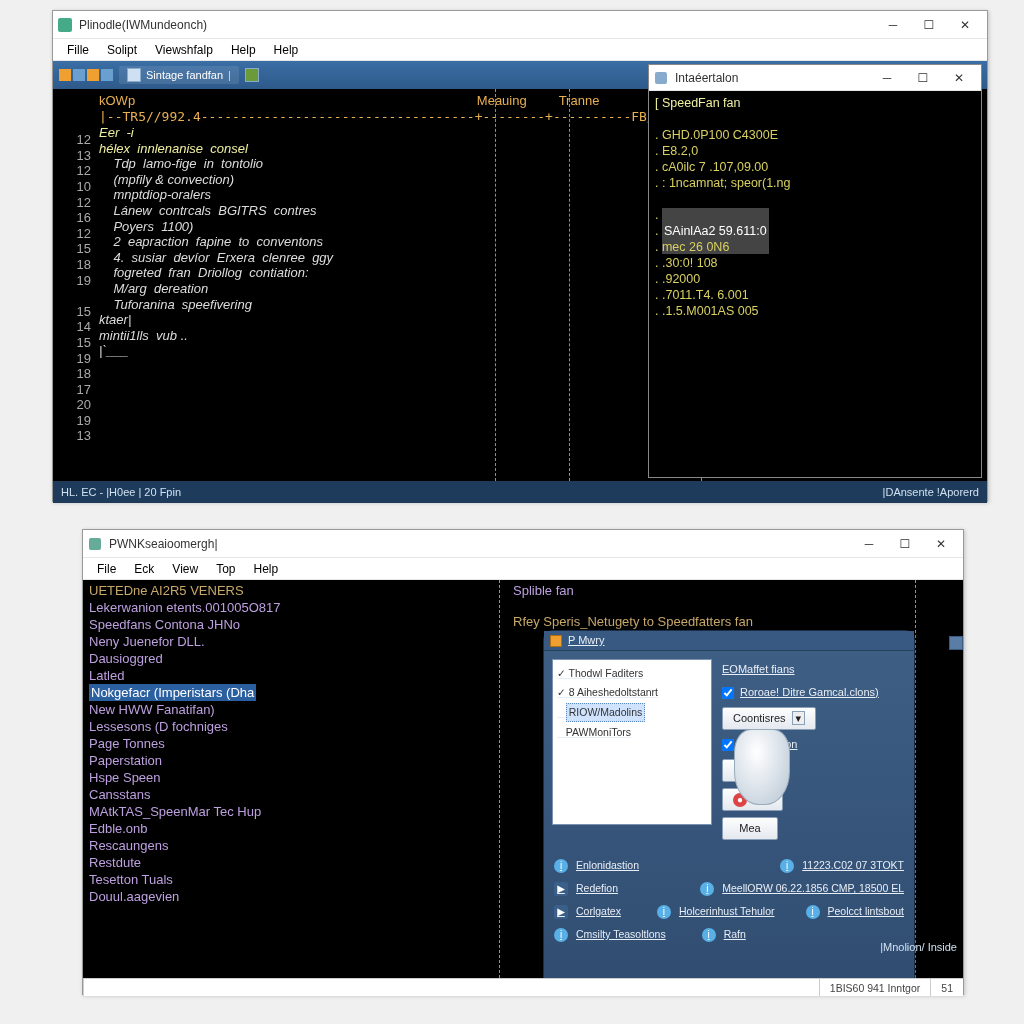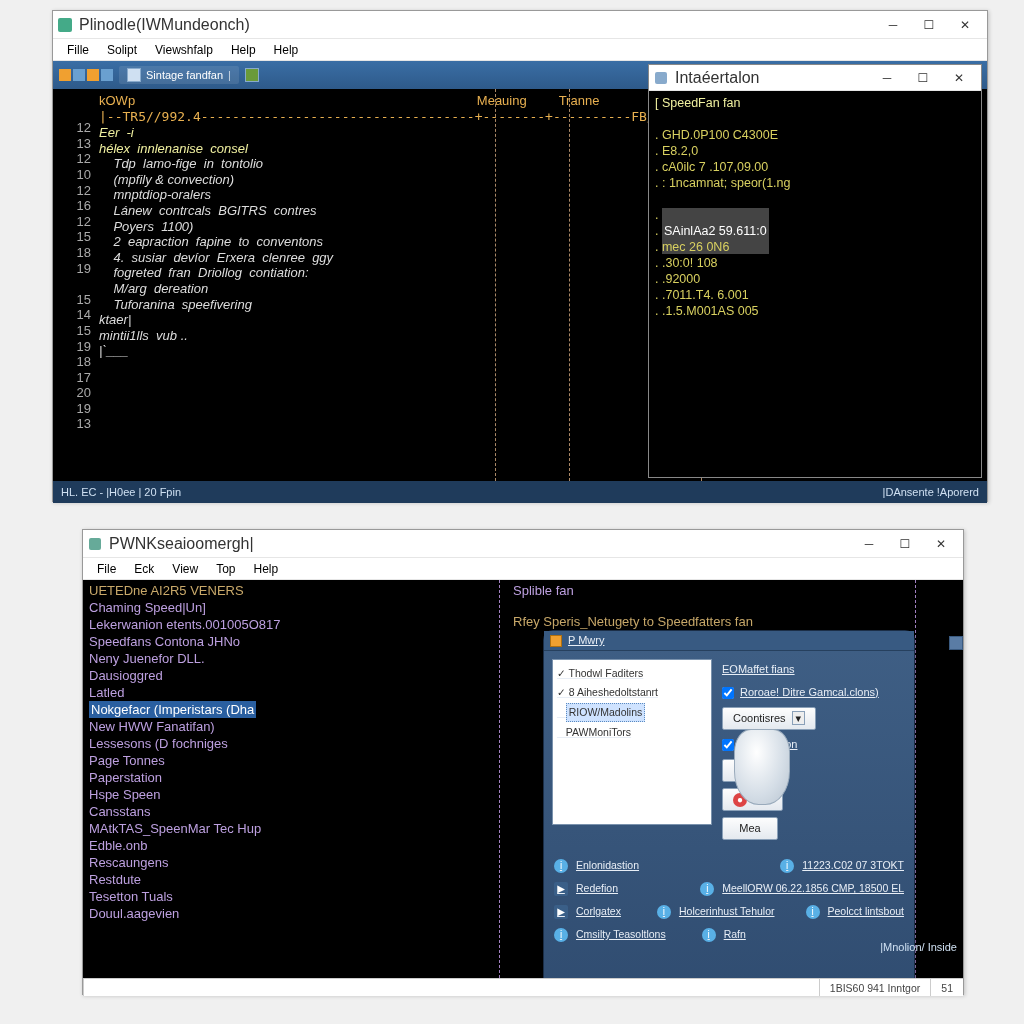--- a/index.html
+++ b/index.html
@@ -1,41 +1,41 @@
 <!DOCTYPE html>
 <html><head>
 <meta charset="utf-8">
 <style>
 * { margin: 0; padding: 0; box-sizing: border-box; font-family: "Segoe UI", Tahoma, sans-serif; }
 body { background: #f0f0f0; width: 1024px; height: 1024px; overflow: hidden; }
 
 .window { position: absolute; background: #fff; border: 1px solid #999; box-shadow: 1px 1px 4px rgba(0,0,0,.2); }
 .titlebar { display:flex; align-items:center; height:28px; background:#fff; border-bottom:1px solid #e6e6e6; padding:0 4px; }
 .titlebar .icon { width:16px; height:16px; margin-right:6px; display:inline-flex; align-items:center; justify-content:center; }
-.titlebar .title { font-size:16px; color:#333; flex:1; }
+.titlebar .title { font-size:12px; color:#333; flex:1; }
 .titlebar .winbtns { display:flex; gap:0; }
 .titlebar .winbtns div { width:36px; height:26px; display:flex; align-items:center; justify-content:center; font-size:12px; color:#333; }
 
 .menubar { display:flex; gap:2px; height:22px; align-items:center; padding:0 6px; font-size:12px; background:#fff; border-bottom:1px solid #e6e6e6; }
 .menubar div { padding:2px 8px; }
 
 .toolbar { height:28px; background:linear-gradient(#3a6ea5,#2e5a8a); display:flex; align-items:center; padding:0 6px; gap:6px; font-size:11px; color:#fff; }
 .toolbar .docicon { width:14px; height:14px; background:#cfe0f2; border:1px solid #88aacc; }
 .toolbar .tab { display:flex; align-items:center; gap:5px; background:rgba(255,255,255,.1); padding:2px 8px; border-radius:2px; }
 .toolbar .spacer { flex:1; }
 .toolbar .right-icons { display:flex; gap:6px; }
 .toolbar .right-icons span { width:16px; height:14px; background:#555; border-radius:2px; }
 .toolbar .ri1{background:#6a9a3a}.toolbar .ri2{background:#7aa84a}.toolbar .ri3{background:#c33}.toolbar .ri4{background:#7aa84a}
 
 .smallicons { display:flex; gap:2px; }
 .smallicons span { width:12px; height:12px; display:inline-block; }
 .smallicons .a{background:#f0a030}.smallicons .b{background:#6aa0d0}.smallicons .c{background:#f0a030}.smallicons .d{background:#6aa0d0}
 
 .ed-surface { position:relative; background:#000; height:392px; overflow:hidden; font-family:Consolas,Menlo,monospace; font-size:13px; line-height:15.6px; }
-.gutter { position:absolute; left:0; top:0; bottom:0; width:44px; color:#aaa; text-align:right; padding:0 6px 0 0; }
+.gutter { position:absolute; left:0; top:0; bottom:0; width:44px; color:#aaa; text-align:right; padding:12px 6px 0 0; }
 .gutter div { height:15.6px; }
 .code { position:absolute; left:46px; top:4px; right:0; white-space:pre;font-style:italic; }
 .code .kw{color:#f0f0a0}.code .txt{color:#ddd}
 .ruler { position:absolute; top:0; bottom:0; border-left:1px dashed #a86; }
 .ruler.r1{left:442px}.ruler.r2{left:516px}.ruler.r3{left:648px}
 .header-row { position:absolute; top:4px; left:46px; right:0; color:#e8b050; font-family:Consolas,monospace; font-size:13px; }
 .sep { position:absolute; left:46px; right:0; top:20px; color:#e8b050; font-family:Consolas,monospace; font-size:13px; letter-spacing:0; }
 .sidepanel { position:absolute; top:0; right:0; width:126px; color:#be9; font-size:11px; padding:150px 4px 0; }
 .sidepanel div{white-space:nowrap}
 .sidepanel .lab{color:#d0d080}.sidepanel .val{color:#e8e8e8}
@@ -226,21 +226,20 @@
     <div>Top</div>
     <div>Help</div>
   </div>
 
   <div class="surf2">
     <div class="vline"></div>
     <div class="vline v2"></div>
 
     <div class="col-l" id="col2l">
         <div class="h">UETEDne  AI2R5  VENERS</div>
-        <div class="p">Chaming  Speed|Un]</div>
         <div class="p">Lekerwanion  etents.001005O817</div>
         <div class="p">Speedfans  Contona  JHNo</div>
         <div class="p">Neny  Juenefor  DLL.</div>
         <div class="p">Dausioggred</div>
         <div class="p">Latled</div>
         <div class="p"><span class="sel">Nokgefacr  (Imperistars  (Dha</span></div>
         <div class="p">New  HWW  Fanatifan)</div>
         <div class="p">Lessesons (D  fochniges</div>
         <div class="p">Page  Tonnes</div>
         <div class="p">Paperstation</div>

